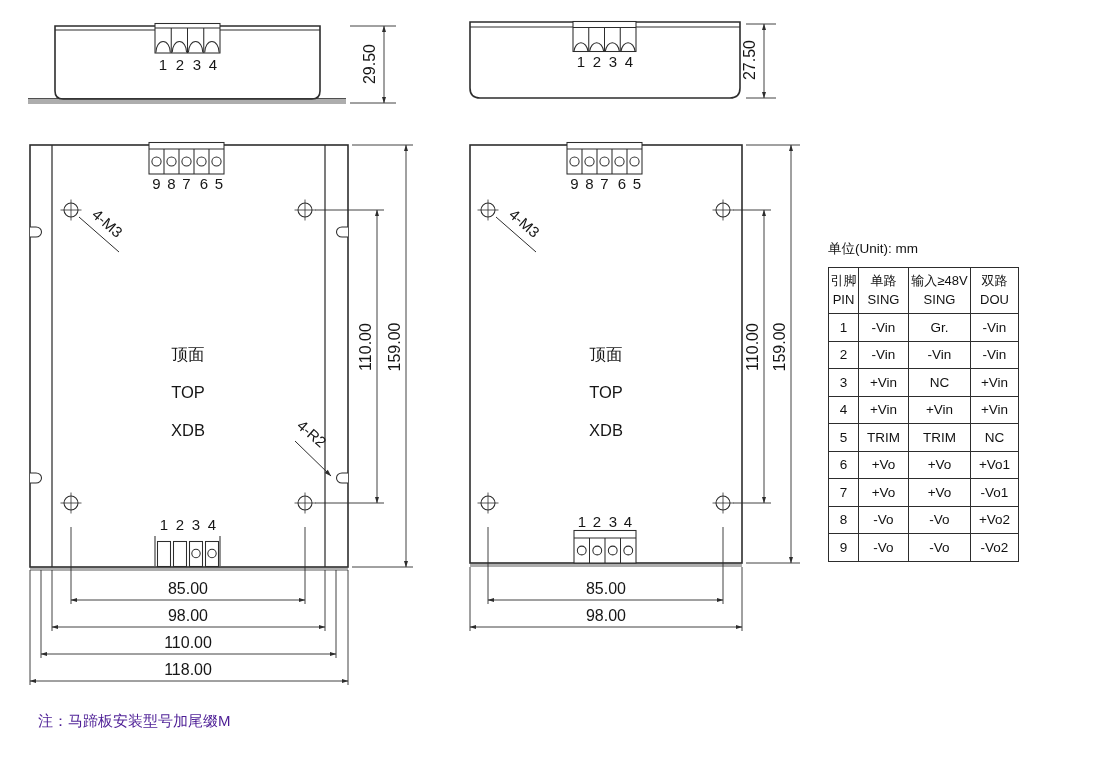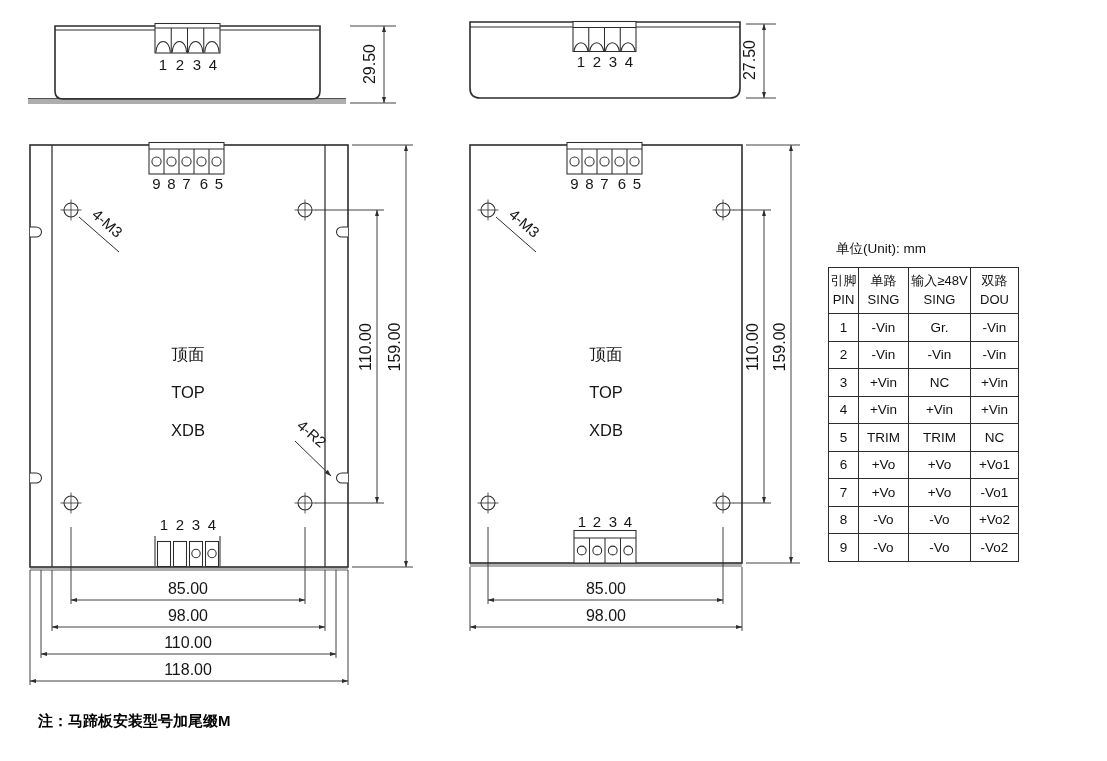--- a/index.html
+++ b/index.html
@@ -13,29 +13,29 @@
   .outline{stroke:#2d2d2d;fill:none;stroke-width:1.6;}
   .mid{stroke:#2d2d2d;fill:none;stroke-width:1.25;}
   .thin{stroke:#2d2d2d;fill:none;stroke-width:1.05;}
   .xthin{stroke:#2d2d2d;fill:none;stroke-width:0.8;}
   .ext{stroke:#2d2d2d;stroke-width:0.9;fill:none;}
   .dim{stroke:#2d2d2d;stroke-width:0.9;fill:none;
        marker-start:url(#arr);marker-end:url(#arr);}
   .lead{stroke:#2d2d2d;stroke-width:1;fill:none;}
   .whitefill{fill:#ffffff;}
   .graybar{fill:#adadad;stroke:none;}
-  .unit-label{position:absolute;left:828px;top:240px;font-size:13.5px;color:#111;margin-left:8px;}
+  .unit-label{position:absolute;left:828px;top:240px;font-size:13.5px;color:#111;}
   .pin-table{position:absolute;left:828px;top:267px;width:190px;border-collapse:collapse;
              table-layout:fixed;font-size:13px;color:#111;}
   .pin-table th,.pin-table td{border:1.2px solid #2d2d2d;text-align:center;vertical-align:middle;
              padding:0;background:#fff;font-weight:normal;}
   .pin-table th{height:45px;font-size:13px;line-height:1.45;text-align:center;}
   .pin-table td{height:26.5px;font-size:13.5px;}
   .pin-table th span{display:block;}
-  .note{position:absolute;left:38px;top:712px;font-size:15px;font-weight:bold;color:#000000;}
+  .note{position:absolute;left:38px;top:712px;font-size:15px;font-weight:normal;color:#4c1d95;}
 </style>
 </head>
 <body>
 
 <div id="page">
 
 <svg width="1107" height="761" viewBox="0 0 1107 761">
   <defs>
     <marker id="arr" viewBox="0 0 10 10" refX="9.5" refY="5" markerWidth="10" markerHeight="7" orient="auto-start-reverse">
       <path d="M0,1.8 L10,5 L0,8.2 Z" fill="#2d2d2d"></path>

